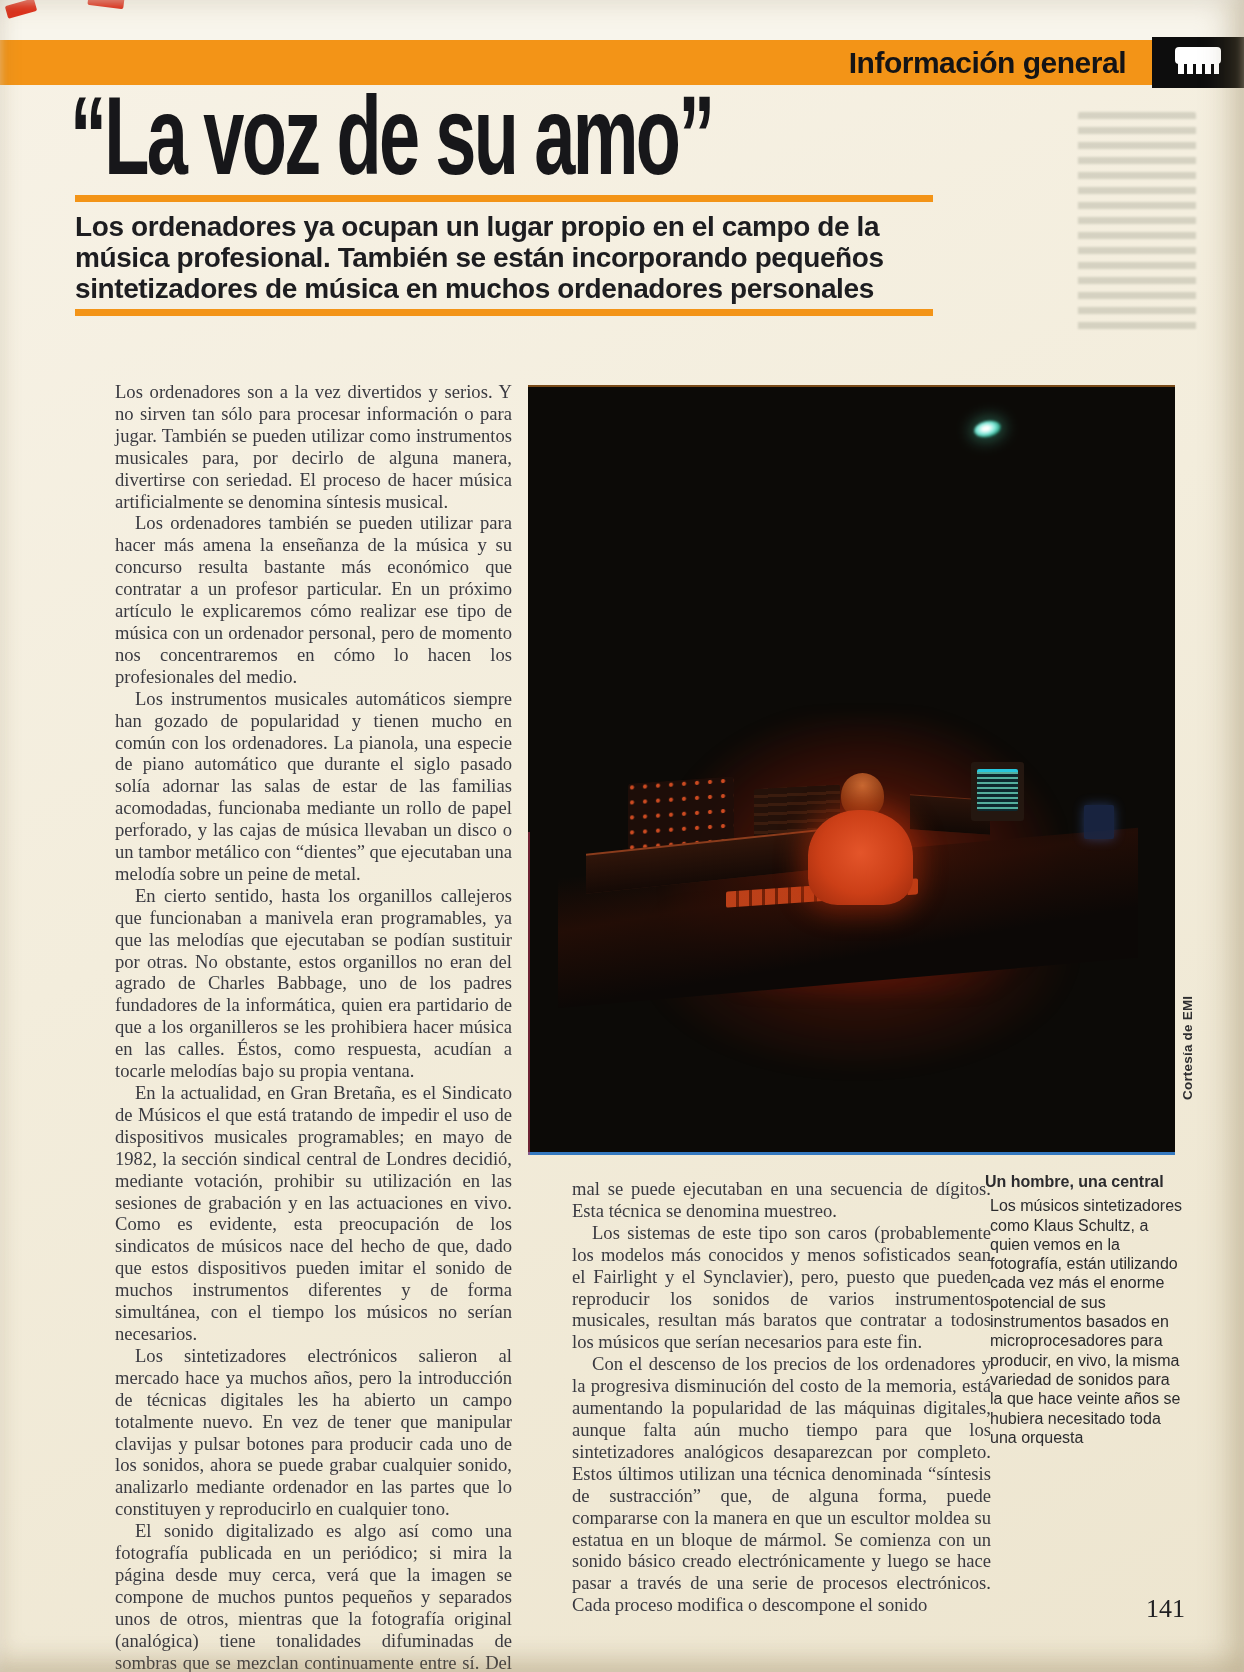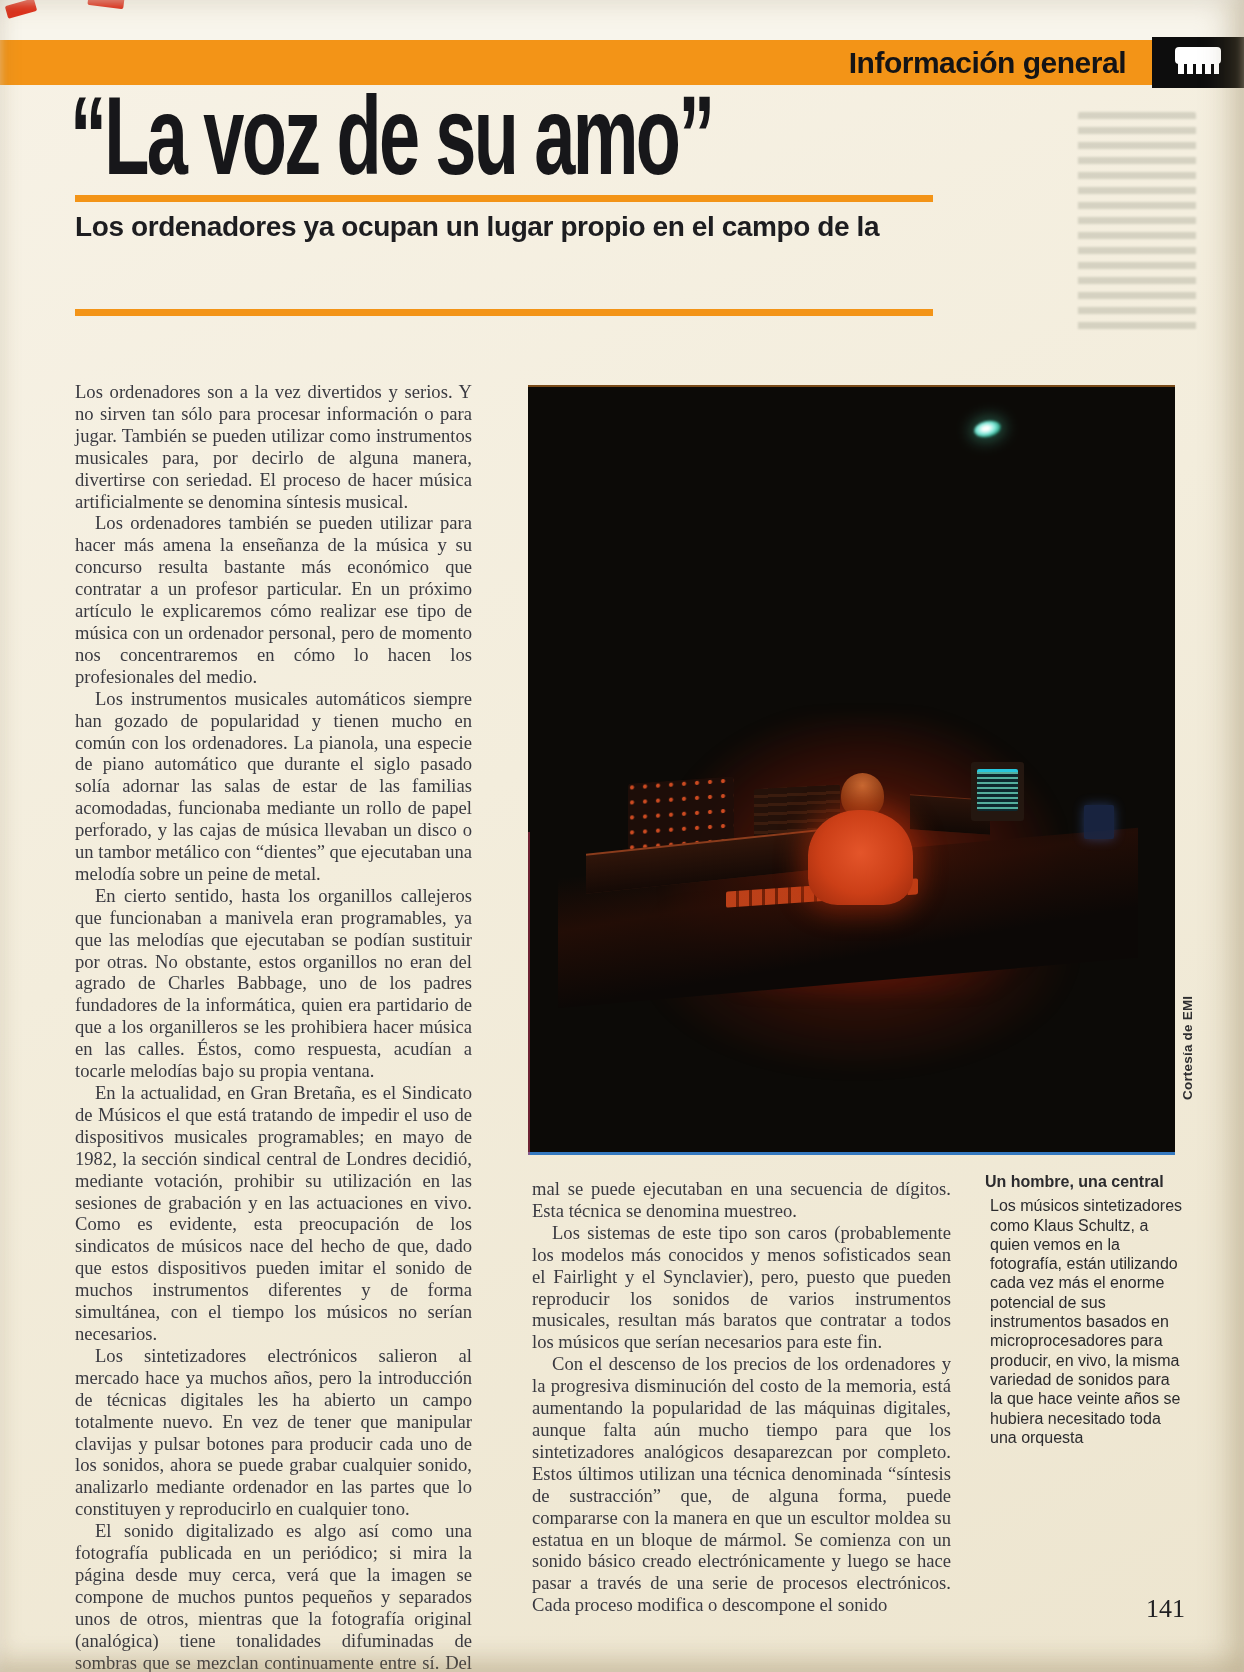--- a/index.html
+++ b/index.html
@@ -27,21 +27,21 @@
   .headline{position:absolute;left:70px;top:84px;white-space:nowrap;
     font-weight:bold;font-size:112px;line-height:104px;letter-spacing:-4px;color:#17171a;
     transform:scaleX(.66);transform-origin:left top;}
   .rule{position:absolute;left:75px;width:858px;height:7px;background:#F39417;}
   .rule-top{top:195px;}
   .rule-bottom{top:309px;}
   .standfirst{position:absolute;left:75px;top:211px;width:880px;}
   .standfirst div{font-weight:bold;font-size:28px;line-height:31px;letter-spacing:-.4px;color:#1d1d20;}
 
   .col{position:absolute;color:#3a3a41;font-family:"Liberation Serif",serif;
-    font-size:18.6px;line-height:21.9px;text-align:justify;}
+    font-size:18.6px;line-height:21.9px;text-align:justify;margin-left:40px;}
   .col p{margin:0;}
   .col p.ind{text-indent:20px;}
   .col-left{left:75px;top:381px;width:397px;height:1262px;}
   .col-right{left:532px;top:1178px;width:419px;height:472px;}
 
   .photo{position:absolute;left:528px;top:385px;width:647px;height:770px;
     background:#0c0a07;overflow:hidden;}
   .photo>div{position:absolute;}
   .ph-edge-top{left:0;top:0;width:100%;height:2px;background:rgba(214,130,40,.55);}
   .ph-edge-bottom{left:0;bottom:0;width:100%;height:3px;background:#3579c0;}
@@ -121,20 +121,22 @@
         </svg>
       </span>
     </div>
   </div>
 
   <h1 class="headline" style="margin:0;">“La voz de su amo”</h1>
 
   <div class="rule rule-top"></div>
   <div class="standfirst">
     <div>Los ordenadores ya ocupan un lugar propio en el campo de la</div>
+    <div>música profesional. También se están incorporando pequeños</div>
+    <div>sintetizadores de música en muchos ordenadores personales</div>
   </div>
   <div class="rule rule-bottom"></div>
 
   <div class="col col-left">
     <p>Los ordenadores son a la vez divertidos y serios. Y no sirven tan sólo para procesar información o para jugar. También se pueden utilizar como instrumentos musicales para, por decirlo de alguna manera, divertirse con seriedad. El proceso de hacer música artificialmente se denomina síntesis musical.</p>
     <p class="ind">Los ordenadores también se pueden utilizar para hacer más amena la enseñanza de la música y su concurso resulta bastante más económico que contratar a un profesor particular. En un próximo artículo le explicaremos cómo realizar ese tipo de música con un ordenador personal, pero de momento nos concentraremos en cómo lo hacen los profesionales del medio.</p>
     <p class="ind">Los instrumentos musicales automáticos siempre han gozado de popularidad y tienen mucho en común con los ordenadores. La pianola, una especie de piano automático que durante el siglo pasado solía adornar las salas de estar de las familias acomodadas, funcionaba mediante un rollo de papel perforado, y las cajas de música llevaban un disco o un tambor metálico con “dientes” que ejecutaban una melodía sobre un peine de metal.</p>
     <p class="ind">En cierto sentido, hasta los organillos callejeros que funcionaban a manivela eran programables, ya que las melodías que ejecutaban se podían sustituir por otras. No obstante, estos organillos no eran del agrado de Charles Babbage, uno de los padres fundadores de la informática, quien era partidario de que a los organilleros se les prohibiera hacer música en las calles. Éstos, como respuesta, acudían a tocarle melodías bajo su propia ventana.</p>
     <p class="ind">En la actualidad, en Gran Bretaña, es el Sindicato de Músicos el que está tratando de impedir el uso de dispositivos musicales programables; en mayo de 1982, la sección sindical central de Londres decidió, mediante votación, prohibir su utilización en las sesiones de grabación y en las actuaciones en vivo. Como es evidente, esta preocupación de los sindicatos de músicos nace del hecho de que, dado que estos dispositivos pueden imitar el sonido de muchos instrumentos diferentes y de forma simultánea, con el tiempo los músicos no serían necesarios.</p>
     <p class="ind">Los sintetizadores electrónicos salieron al mercado hace ya muchos años, pero la introducción de técnicas digitales les ha abierto un campo totalmente nuevo. En vez de tener que manipular clavijas y pulsar botones para producir cada uno de los sonidos, ahora se puede grabar cualquier sonido, analizarlo mediante ordenador en las partes que lo constituyen y reproducirlo en cualquier tono.</p>

